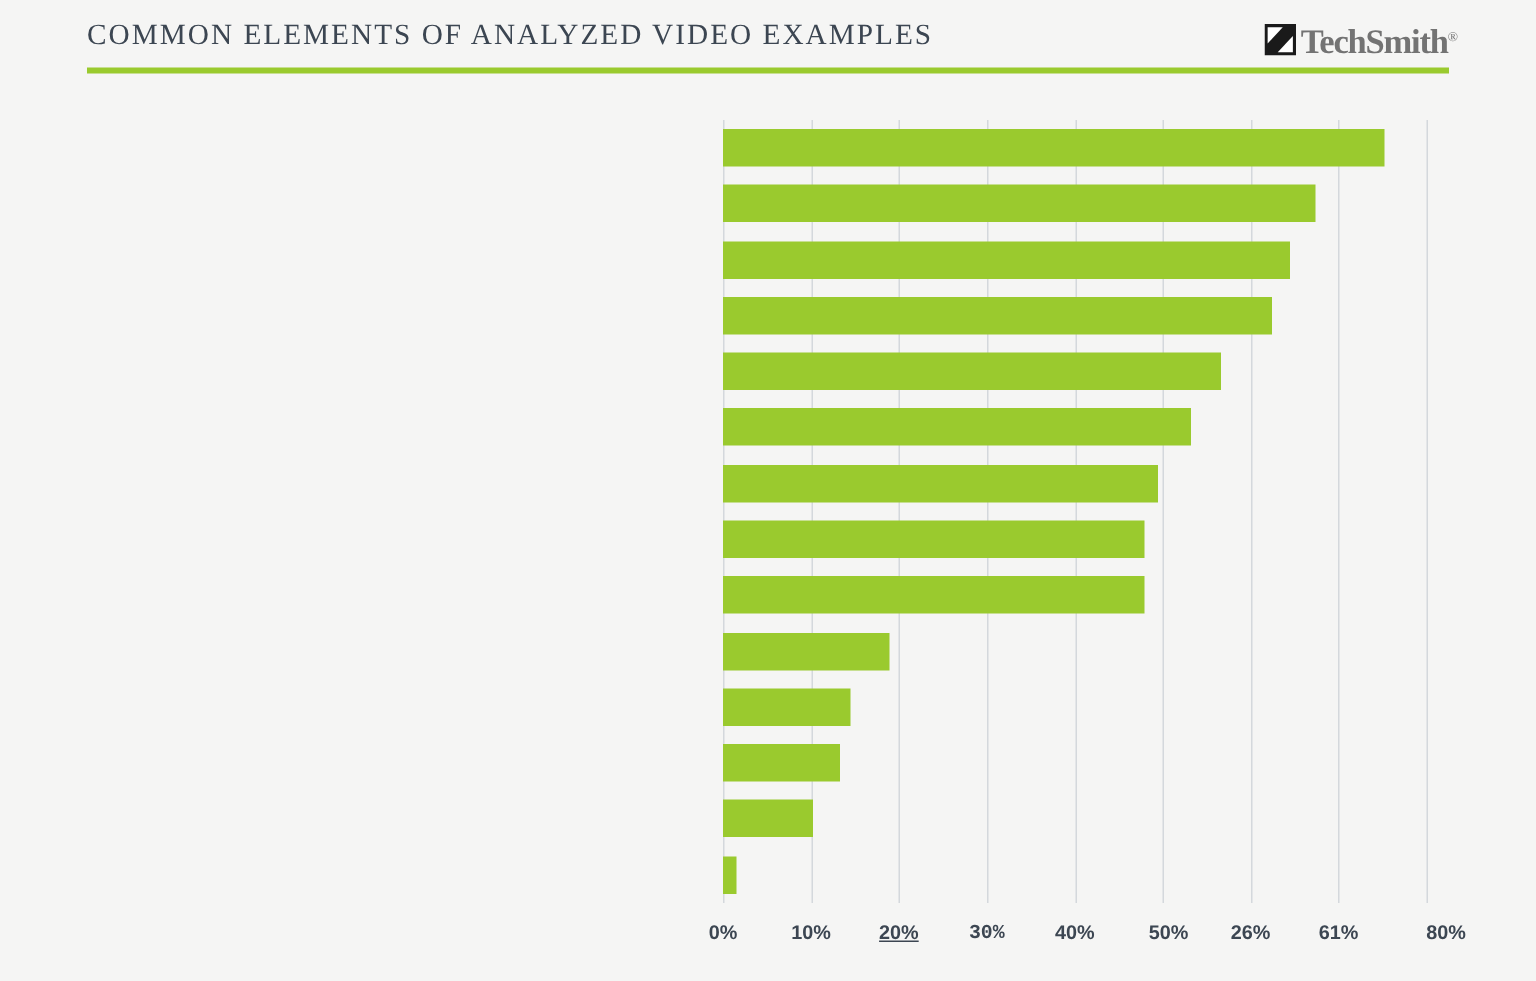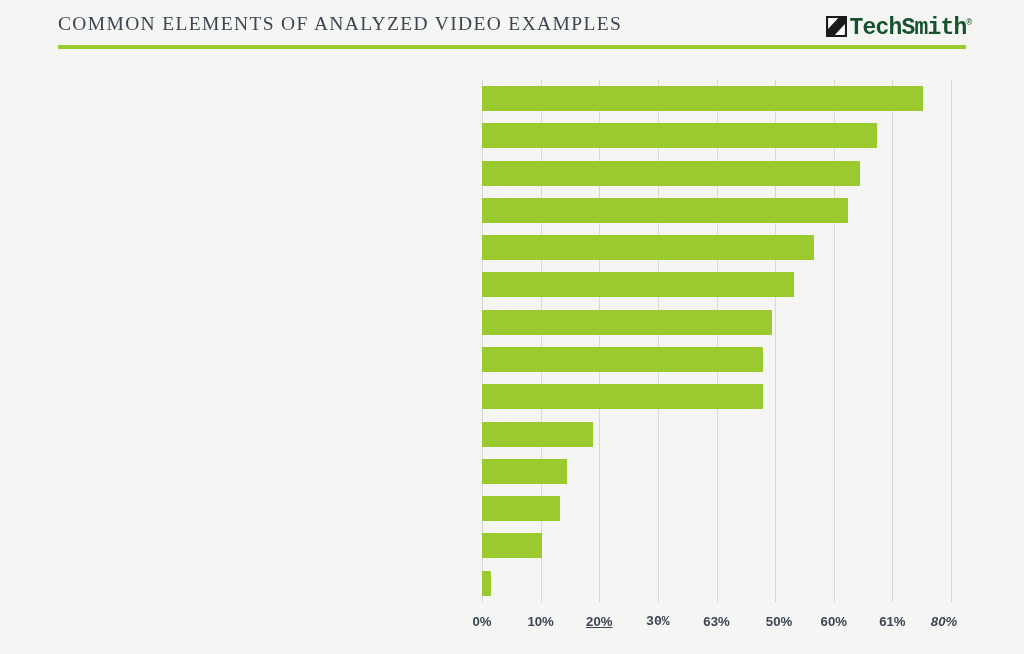--- a/index.html
+++ b/index.html
@@ -46,24 +46,24 @@
     display: flex;
     align-items: center;
   }
   #logo-mark {
     width: 21px;
     height: 21px;
     margin-right: 3px;
     display: block;
   }
   #logo-text {
-    font-family: Liberation Mono, monospace;
+    font-family: Liberation Serif, serif;
     font-size: 23px;
     font-weight: bold;
-    color: #14532d;
+    color: #737373;
     letter-spacing: -0.8px;
     line-height: 21px;
     position: relative;
   }
   #logo-reg {
     font-size: 9px;
     vertical-align: super;
     font-weight: normal;
     letter-spacing: 0;
   }
@@ -146,29 +146,29 @@
     <div id="plot">
         <div class="gridline" style="left: 0px;"></div>
         <div class="tick" style="left: 0px;">0%</div>
         <div class="gridline" style="left: 58.625px;"></div>
         <div class="tick" style="left: 58.625px;">10%</div>
         <div class="gridline" style="left: 117.25px;"></div>
         <div class="tick" style="left: 117.25px; text-decoration: underline;">20%</div>
         <div class="gridline" style="left: 175.875px;"></div>
         <div class="tick" style="left: 175.875px; font-family: Liberation Mono, monospace;">30%</div>
         <div class="gridline" style="left: 234.5px;"></div>
-        <div class="tick" style="left: 234.5px;">63%</div>
+        <div class="tick" style="left: 234.5px;">40%</div>
         <div class="gridline" style="left: 293.125px;"></div>
         <div class="tick" style="left: 297px;">50%</div>
         <div class="gridline" style="left: 351.75px;"></div>
-        <div class="tick" style="left: 351.75px;">60%</div>
+        <div class="tick" style="left: 351.75px;">26%</div>
         <div class="gridline" style="left: 410.375px;"></div>
         <div class="tick" style="left: 410.375px;">61%</div>
         <div class="gridline" style="left: 469px;"></div>
-        <div class="tick" style="left: 462px; font-style: italic;">80%</div>
+        <div class="tick" style="left: 482px;">80%</div>
         <div class="row" style="top: 0px;">
           <div class="bar" style="width: 441.446px; background: rgb(154, 202, 46);"></div>
         </div>
         <div class="row" style="top: 37.2857px;">
           <div class="bar" style="width: 394.546px; background: rgb(154, 202, 46);"></div>
         </div>
         <div class="row" style="top: 74.5714px;">
           <div class="bar" style="width: 377.545px; background: rgb(154, 202, 46);"></div>
         </div>
         <div class="row" style="top: 111.857px;">

